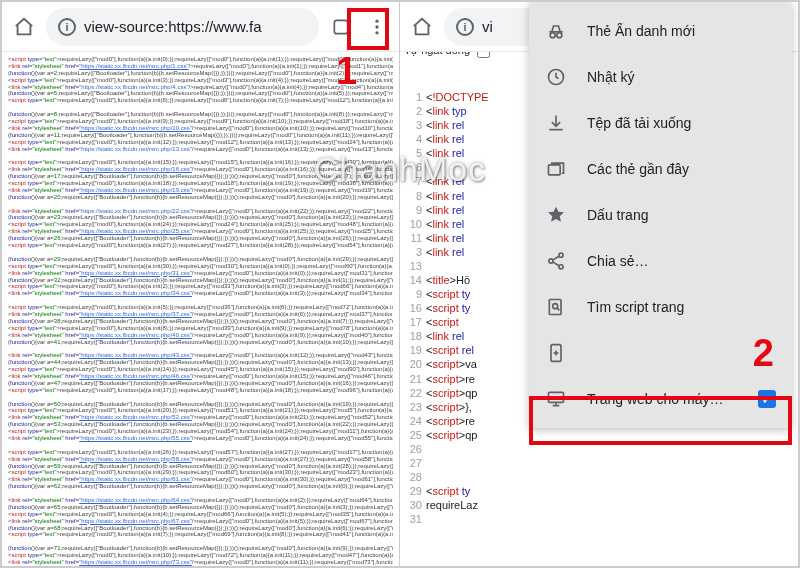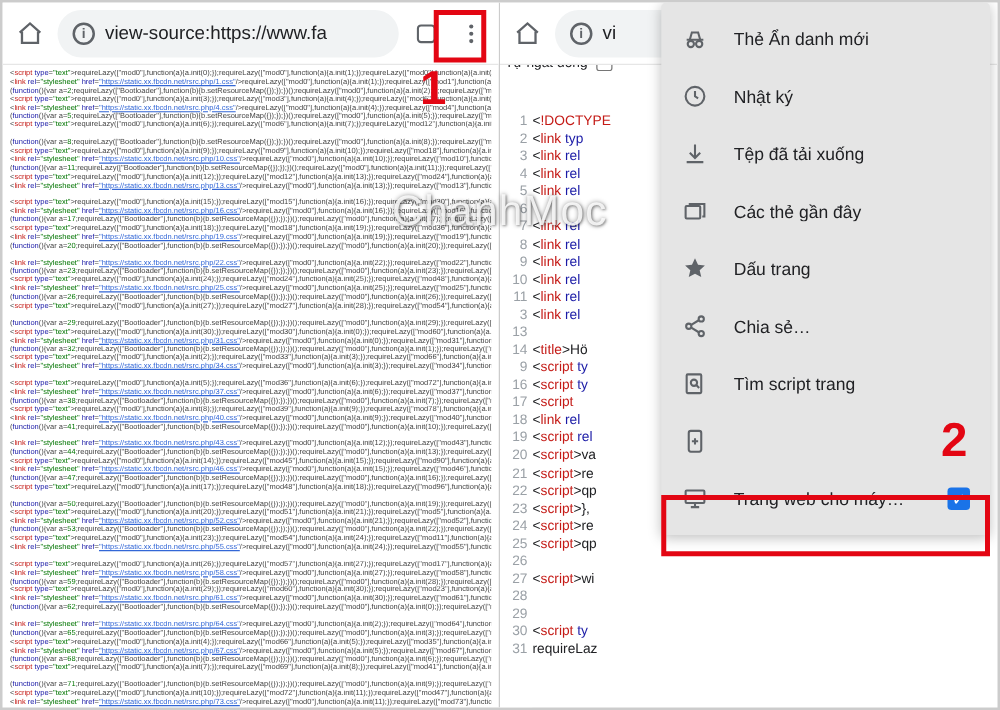--- a/index.html
+++ b/index.html
@@ -217,21 +217,20 @@
         <div class="rw">&lt;<span class="tagc">script</span></div>
         <div class="rw">&lt;<span class="tagc">link</span> <span class="attrc">rel</span></div>
         <div class="rw">&lt;<span class="tagc">script</span> <span class="attrc">rel</span></div>
         <div class="rw">&lt;<span class="tagc">script</span>&gt;va</div>
         <div class="rw">&lt;<span class="tagc">script</span>&gt;re</div>
         <div class="rw">&lt;<span class="tagc">script</span>&gt;qp</div>
         <div class="rw">&lt;<span class="tagc">script</span>&gt;},</div>
         <div class="rw">&lt;<span class="tagc">script</span>&gt;re</div>
         <div class="rw">&lt;<span class="tagc">script</span>&gt;qp</div>
         <div class="rw">&nbsp;</div>
-        <div class="rw">&lt;<span class="tagc">script</span>&gt;wi</div>
         <div class="rw">&nbsp;</div>
         <div class="rw">&nbsp;</div>
         <div class="rw">&lt;<span class="tagc">script</span> <span class="attrc">ty</span></div>
         <div class="rw">requireLaz</div>
       </div>
 
     <div class="menu" id="menu">
         <div class="menuitem">
           <span class="mi">
             <svg width="20" height="20" viewBox="0 0 24 24" fill="none" stroke="#5f6368" stroke-width="2">

